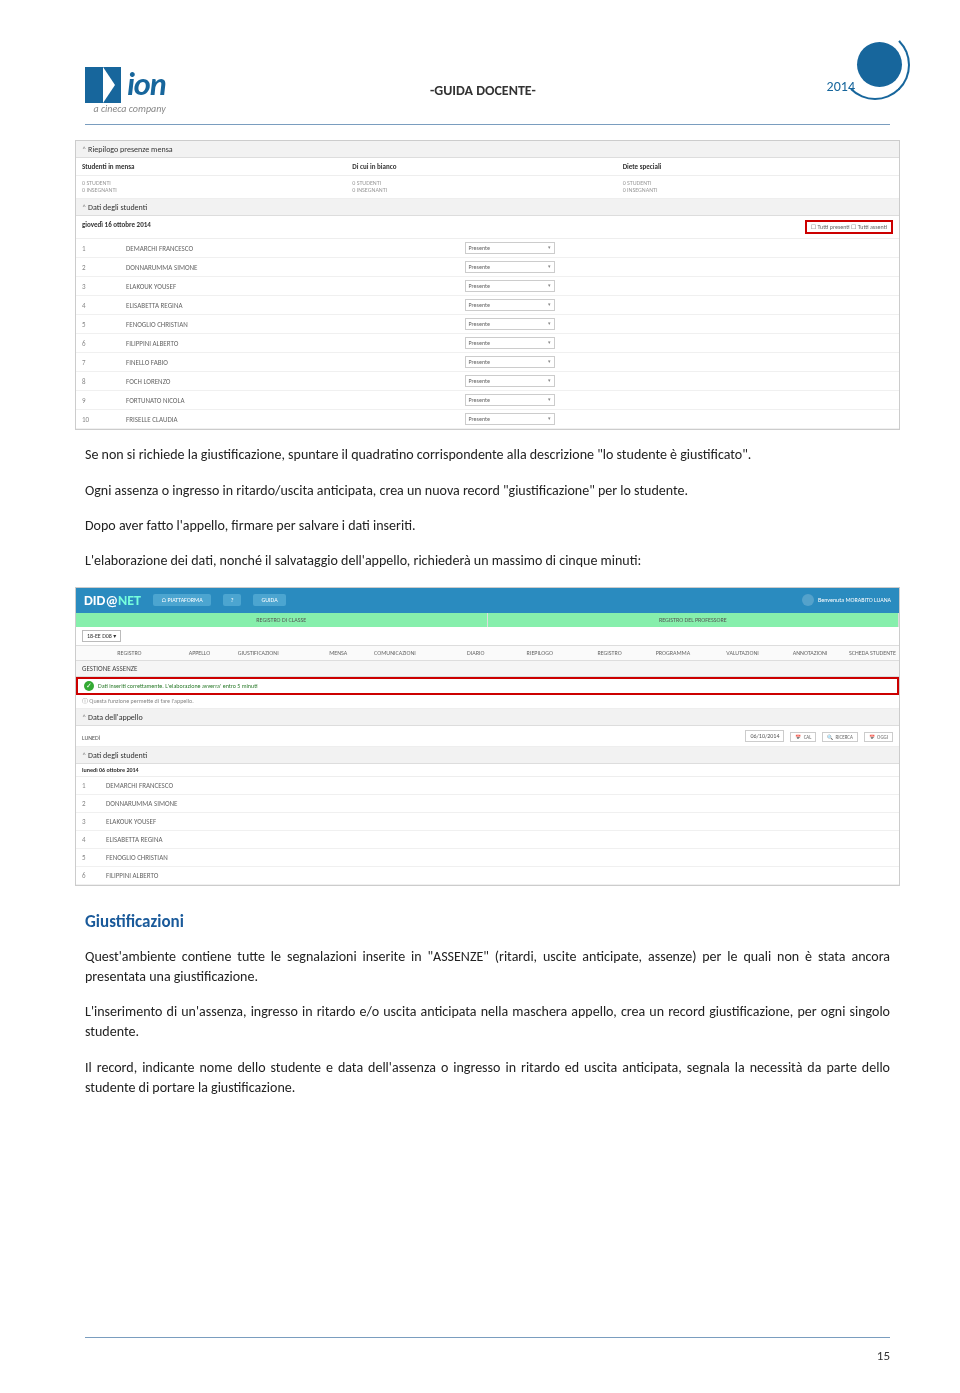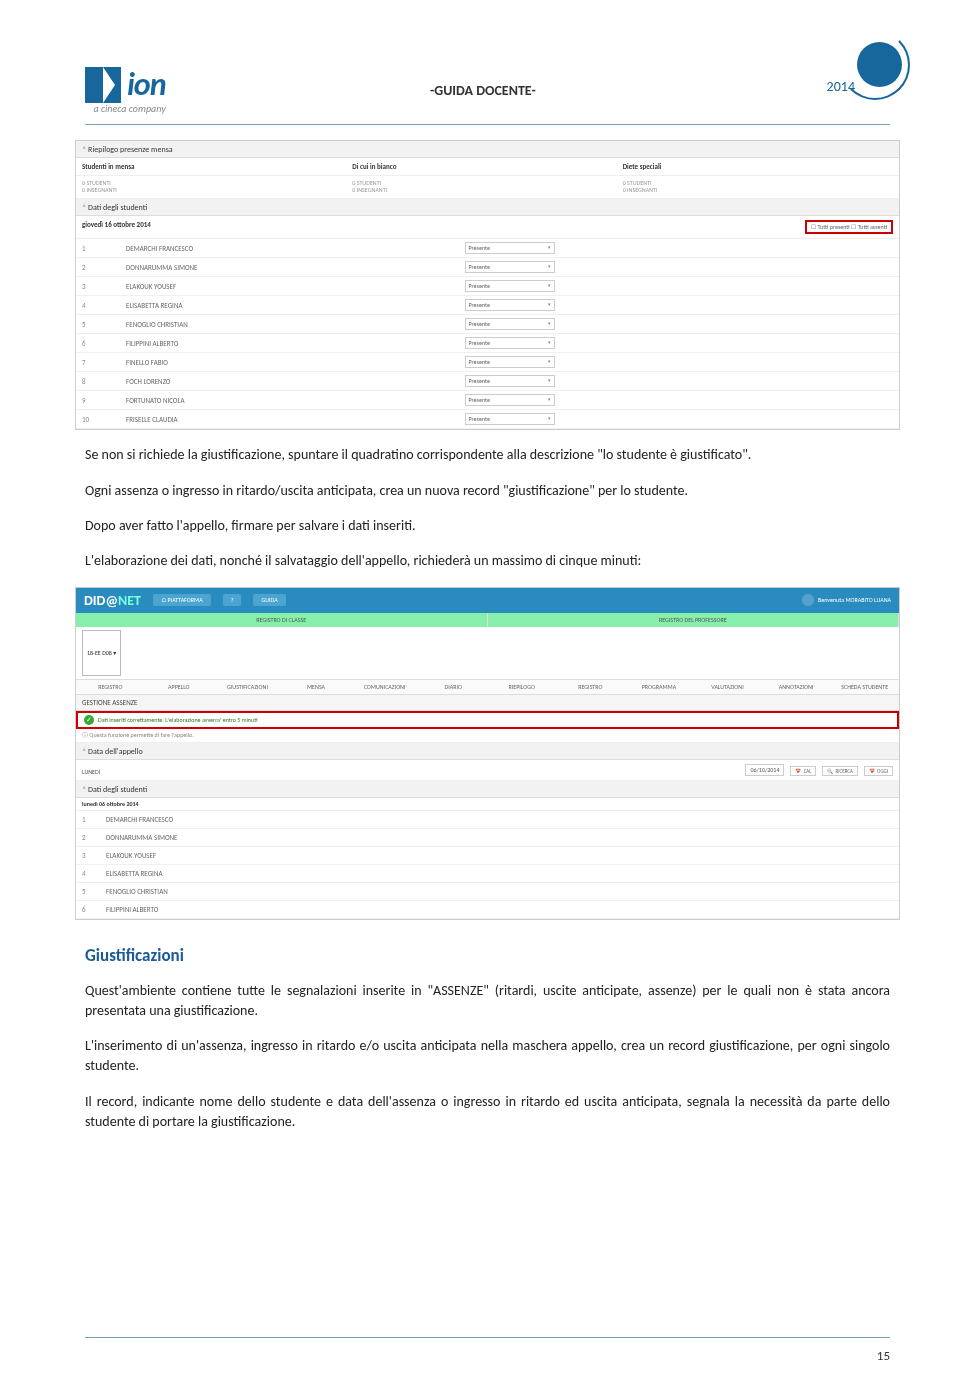--- a/index.html
+++ b/index.html
@@ -195,29 +195,29 @@
   }
   .ss2-bar2 > div { flex: 1; text-align: center; padding: 3px; border-right: 1px solid #ddd; }
   .ss2-classsel {
     background: #fff;
     padding: 3px 6px;
     display: flex;
     font-size: 6px;
     color: #555;
     border-bottom: 1px solid #ddd;
   }
-  .ss2-sel { border: 1px solid #bbb; padding: 18px 4px; background: #fff; color: #333; }
+  .ss2-sel { border: 1px solid #bbb; padding: 1px 4px; background: #fff; color: #333; }
   .ss2-tabs {
     display: flex;
     font-size: 6px;
     color: #666;
     background: #fafafa;
     border-bottom: 1px solid #ddd;
   }
-  .ss2-tabs > div { flex: 1; text-align: center; padding: 3px; }
+  .ss2-tabs > div { flex: 1; text-align: right; padding: 3px; }
   .ss2-title { background: #f5f5f5; padding: 3px 6px; font-size: 7px; color: #444; border-bottom: 1px solid #ddd; }
   .ss2-msg {
     border: 2px solid #c00;
     padding: 2px 6px;
     font-size: 6px;
     color: #2a7a2a;
     display: flex;
     align-items: center;
     gap: 4px;
   }

